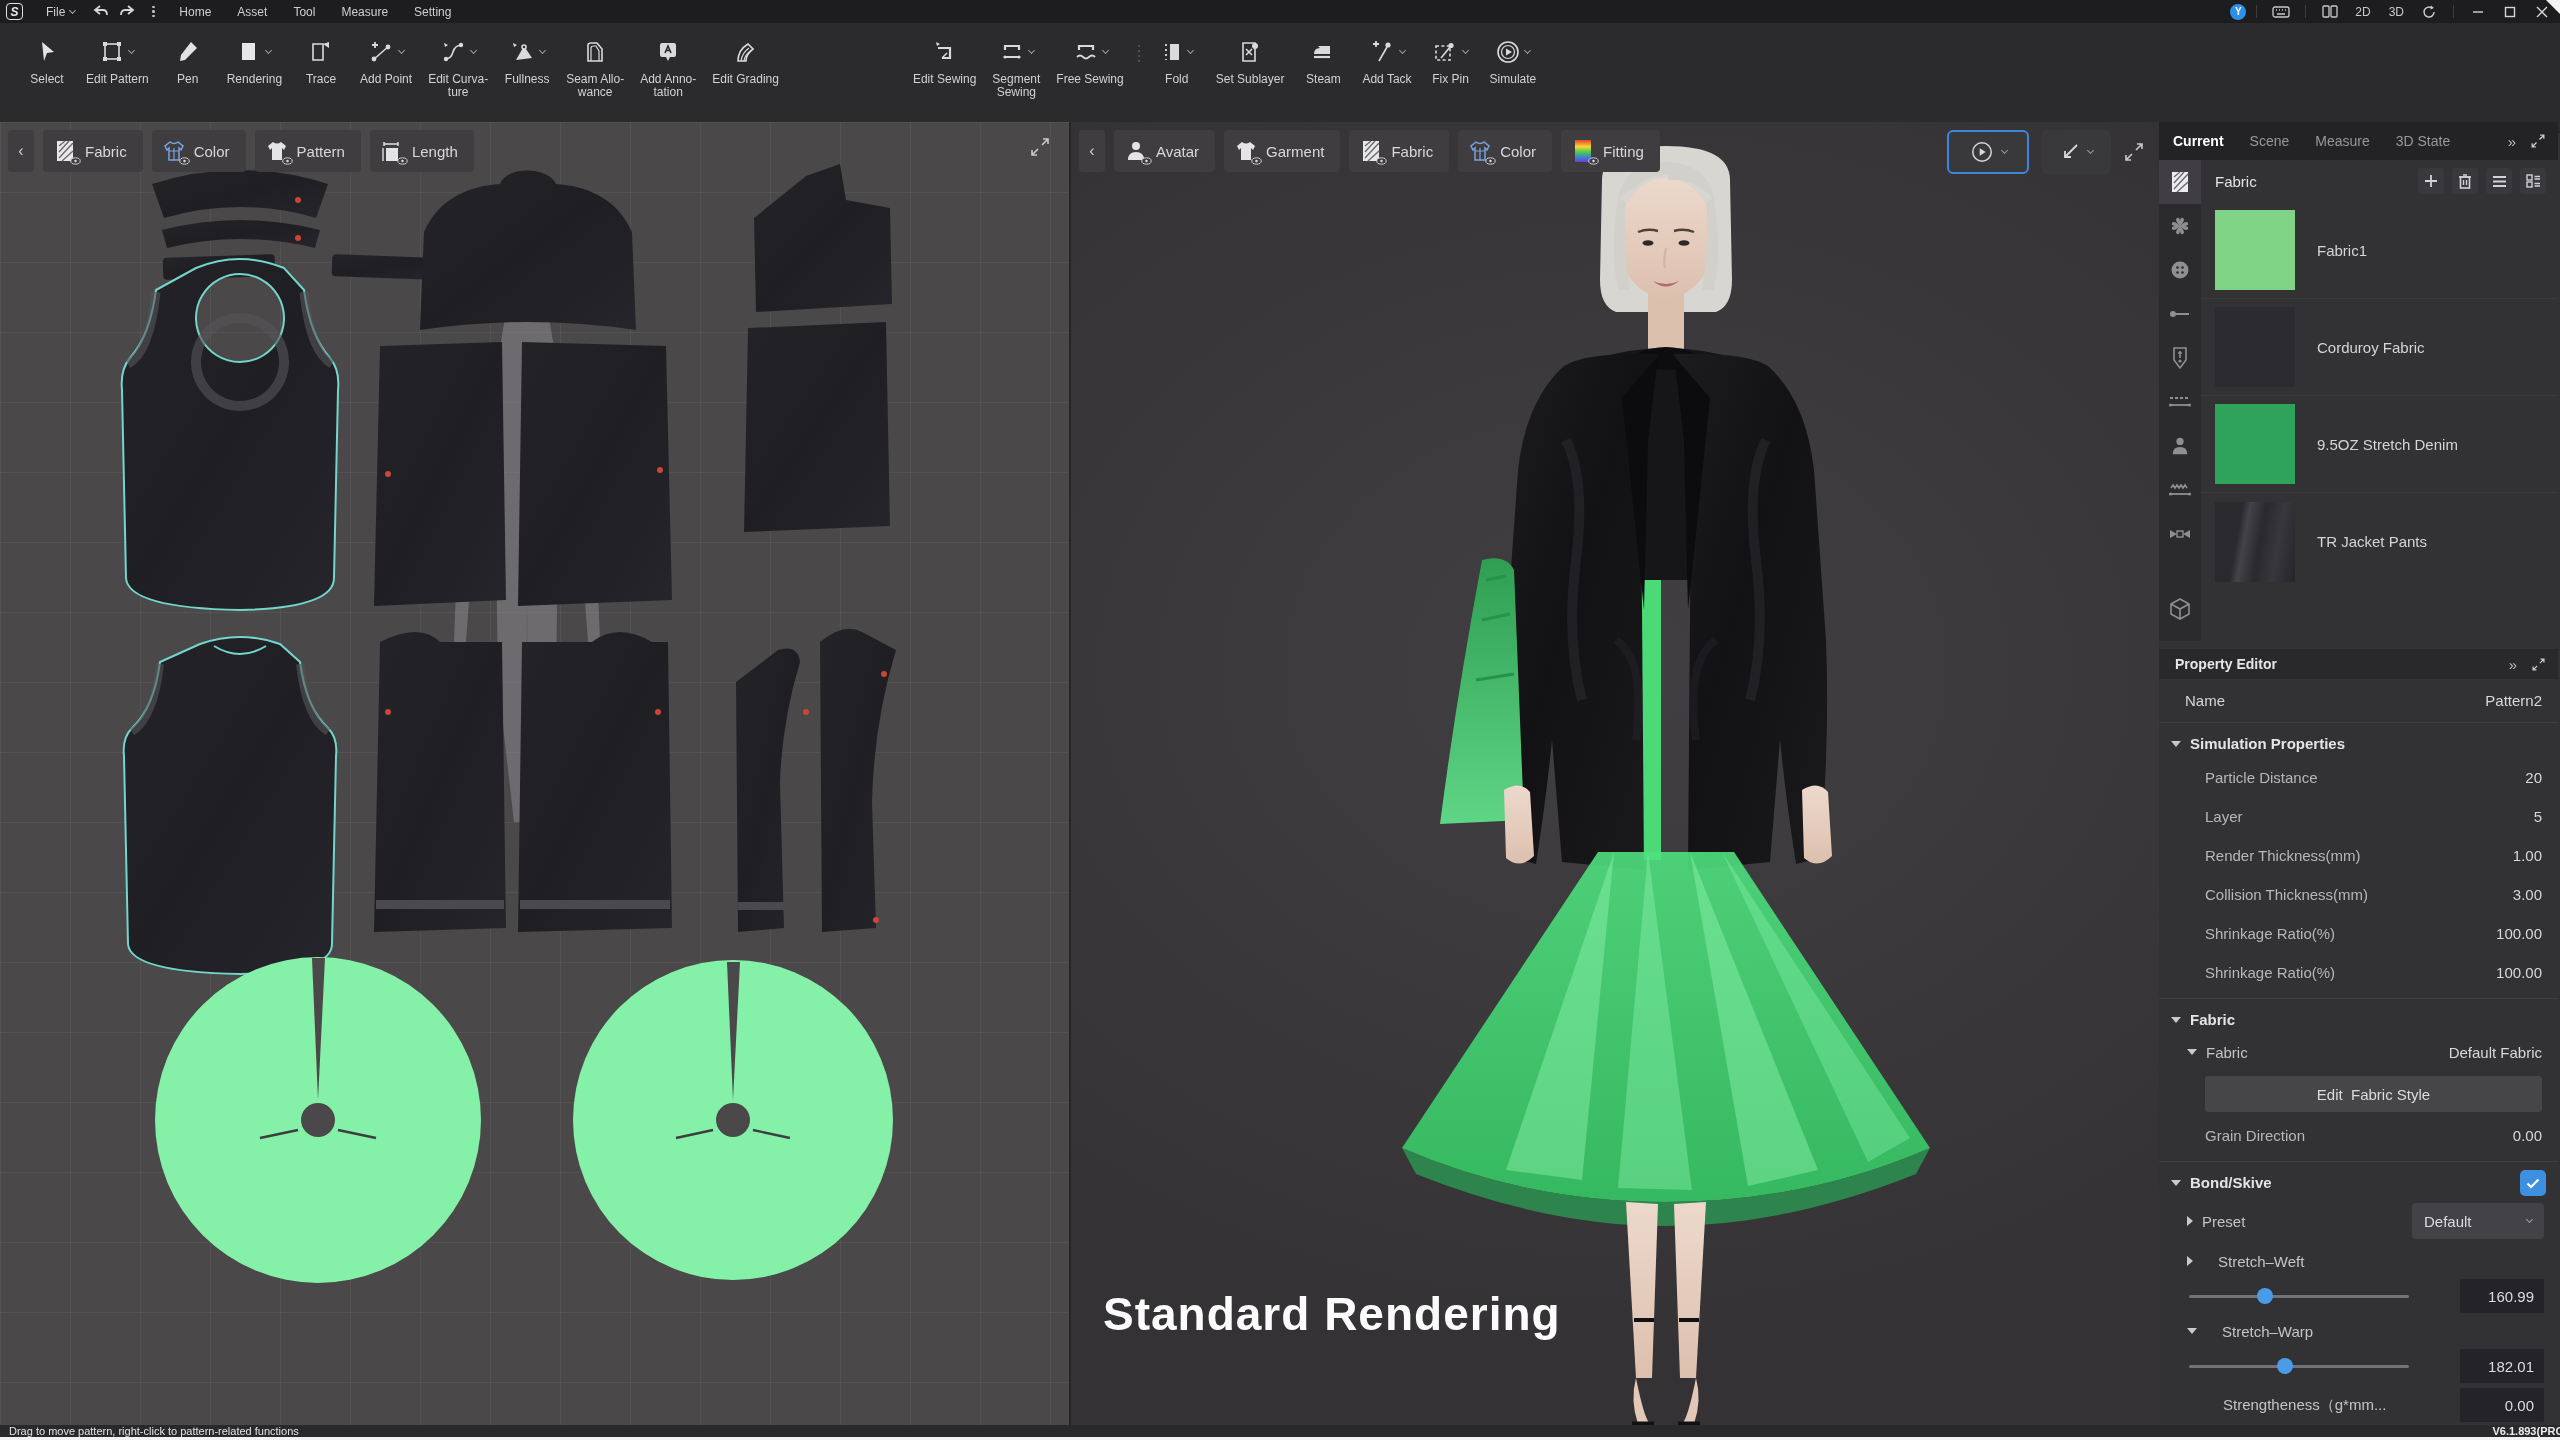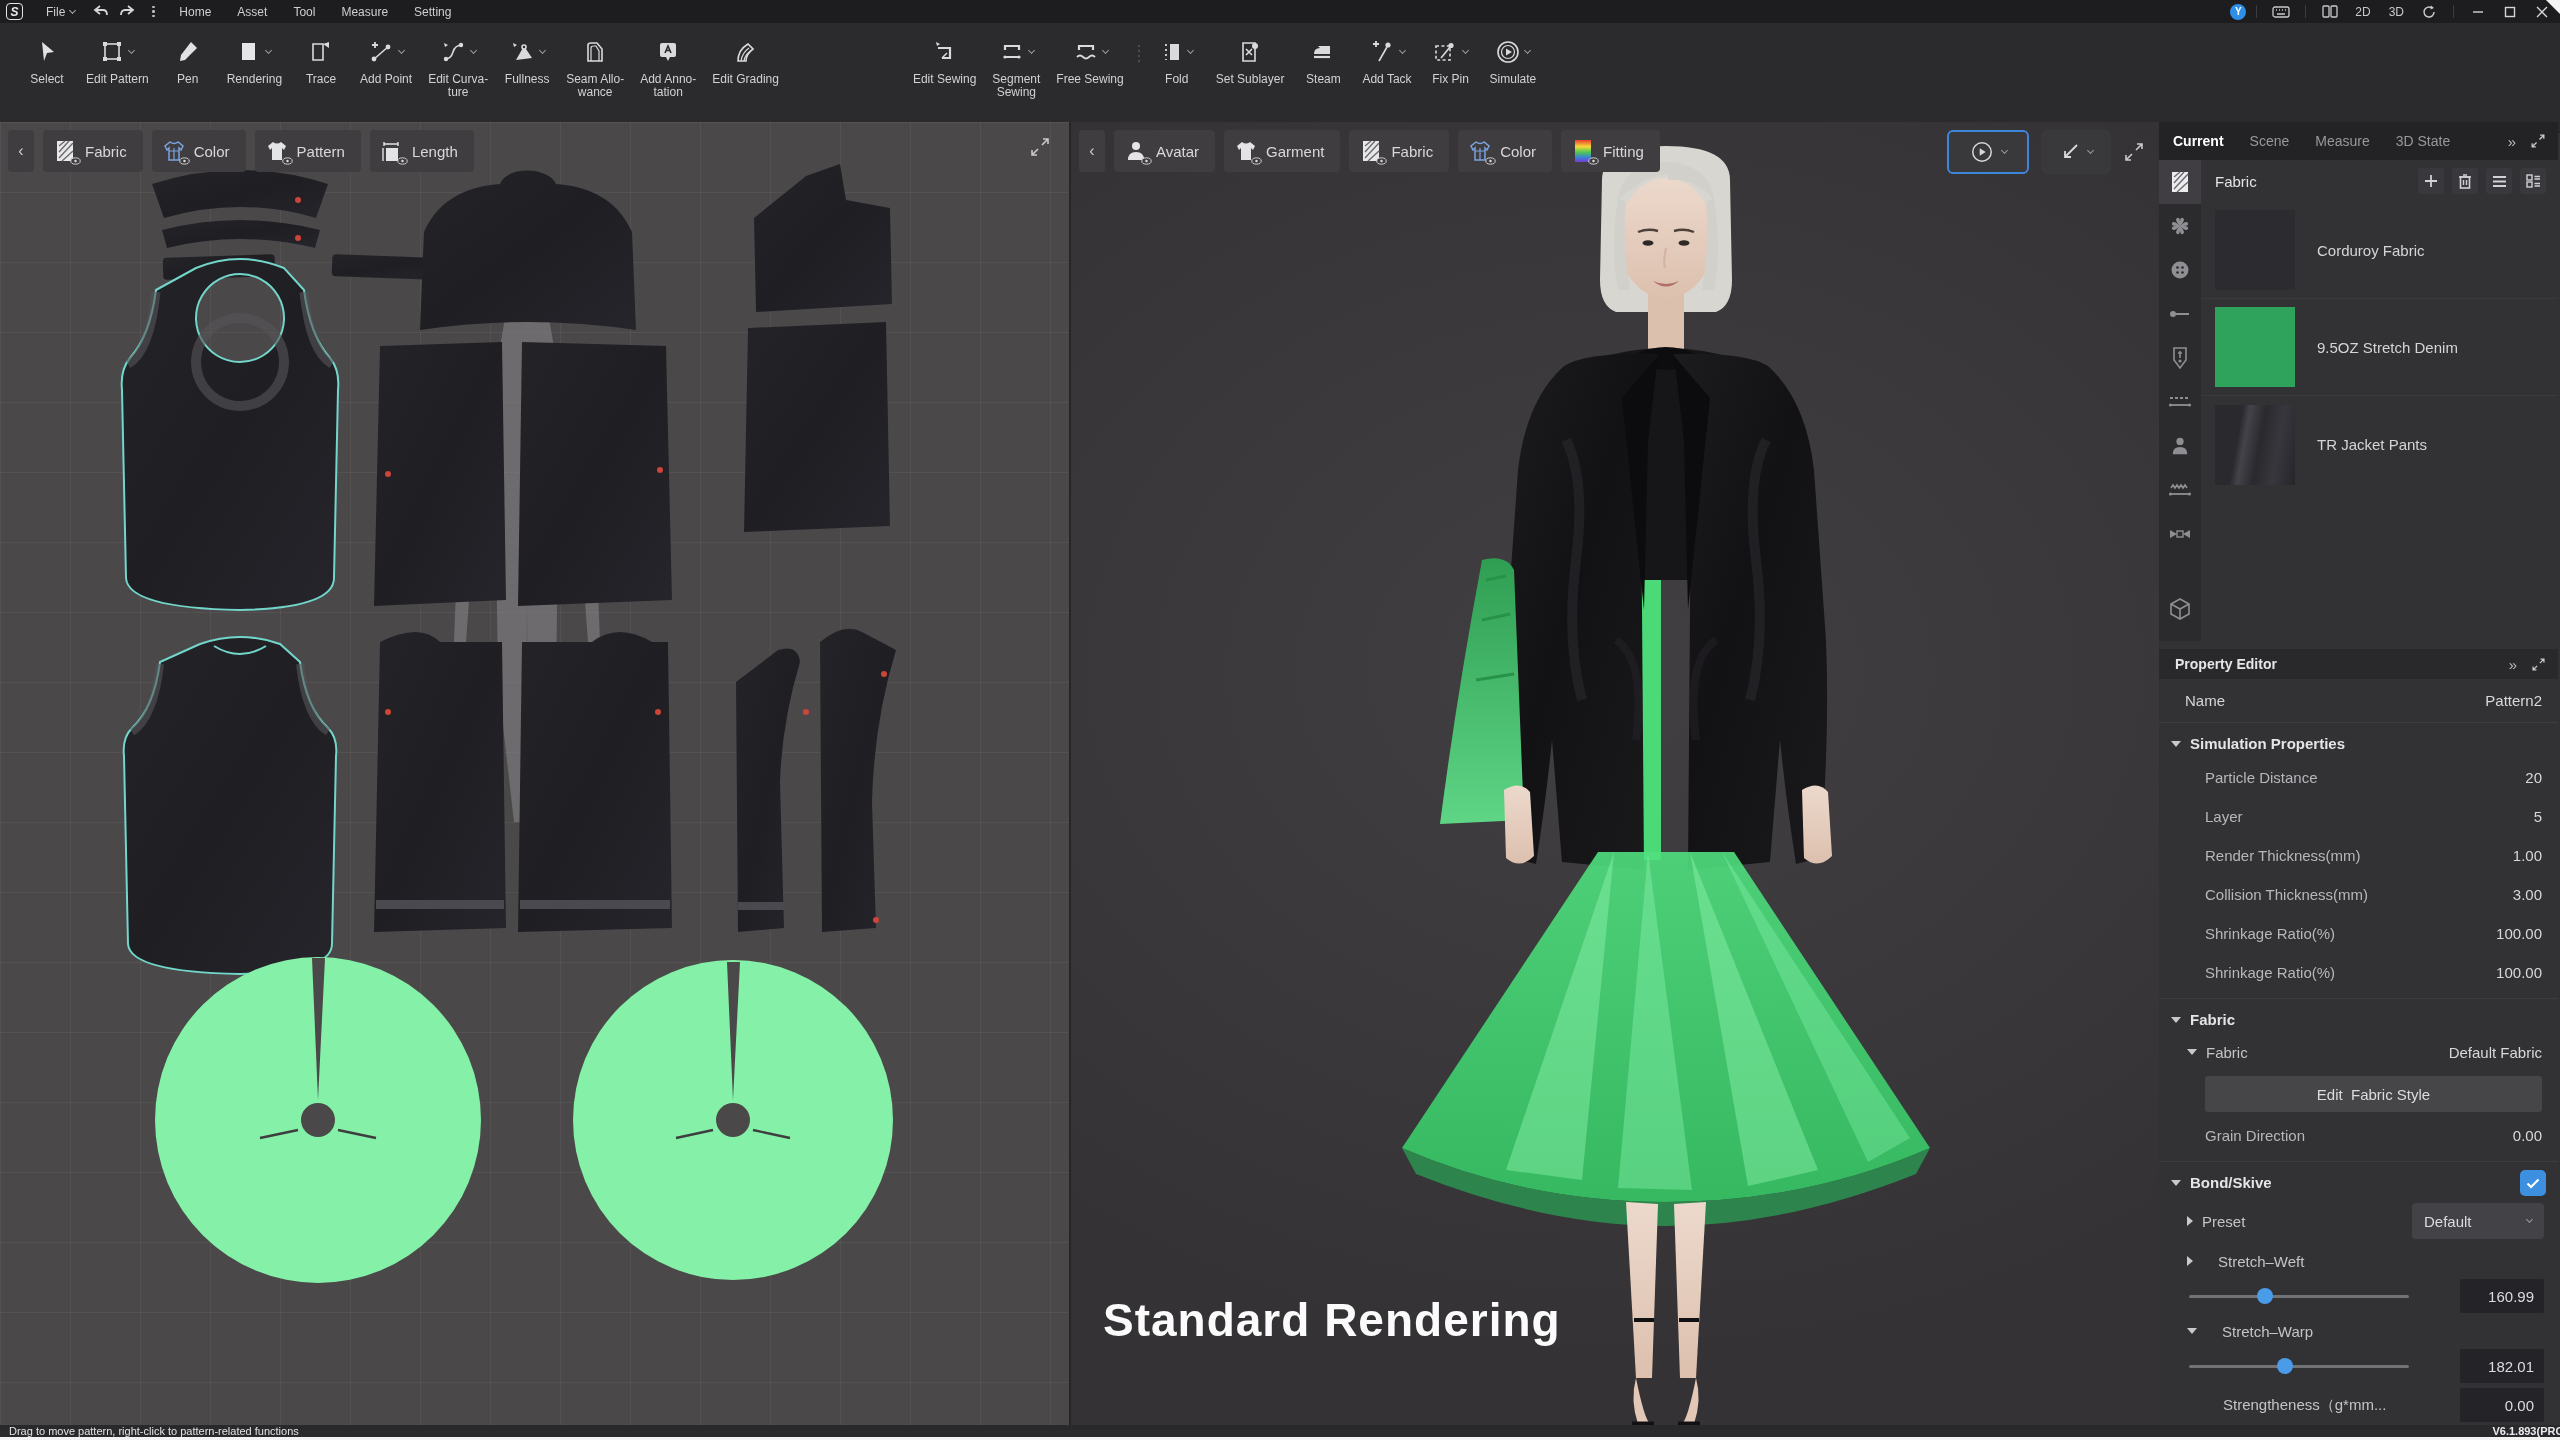--- a/index.html
+++ b/index.html
@@ -62,21 +62,21 @@
   .vtab-ico { position:relative; width:24px; height:26px; display:flex; align-items:center; justify-content:center; }
   .eye { position:absolute; right:-4px; bottom:-1px; width:11px; height:8px; }
   .expand-ico { position:absolute; top:14px; z-index:5; }
 
   
   .sim-controls { position:absolute; right:14px; top:8px; display:flex; align-items:center; gap:12px; z-index:5; }
   .simbtn { width:82px; height:44px; background:#39383b; border:2px solid #3d86d8; border-radius:6px;
     display:flex; align-items:center; justify-content:center; gap:8px; }
   .toolbtn2 { width:70px; height:44px; background:#39383b; border-radius:6px;
     display:flex; align-items:center; justify-content:center; gap:8px; }
-  .overlay-text { position:absolute; left:32px; bottom:78px; font-size:46px; font-weight:600;
+  .overlay-text { position:absolute; left:32px; bottom:84px; font-size:46px; font-weight:600;
     color:#fbfbfc; letter-spacing:1px; z-index:4; }
 
   
   .rp { position:relative; width:399px; height:1303px; background:#323134; display:flex; flex-direction:column; }
   .rp-tabs { height:38px; background:#232225; display:flex; align-items:center; font-size:14px;
     color:#98979b; padding-left:14px; gap:26px; flex:none; }
   .rp-tab.active { color:#ffffff; font-weight:bold; }
   .rp-tabs-icons { margin-left:auto; display:flex; align-items:center; gap:14px; padding-right:12px; color:#b9b8bc; }
   .rp-body { flex:1; display:flex; min-height:0; }
   .iconstrip { width:42px; background:#2b2a2d; display:flex; flex-direction:column; align-items:center;
@@ -899,20 +899,24 @@
                   <svg width="15" height="14" viewBox="0 0 15 14">
                     <rect x="1" y="1" width="5" height="5" fill="none" stroke="#d2d1d5" stroke-width="1.4"></rect>
                     <rect x="1" y="8" width="5" height="5" fill="none" stroke="#d2d1d5" stroke-width="1.4"></rect>
                     <path d="M8.5 2.5 H14 M8.5 5 H14 M8.5 9.5 H14 M8.5 12 H14" stroke="#d2d1d5" stroke-width="1.4"></path>
                   </svg>
                 </span>
             </span>
           </div>
 
           <div class="fabric-row">
+            <span class="swatch" style="background: rgb(126, 211, 133);"></span>
+            <span class="fabric-name">Fabric1</span>
+          </div>
+          <div class="fabric-row">
             <span class="swatch" style="background: rgb(44, 43, 47);"></span>
             <span class="fabric-name">Corduroy Fabric</span>
           </div>
           <div class="fabric-row">
             <span class="swatch" style="background: rgb(47, 163, 92);"></span>
             <span class="fabric-name">9.5OZ Stretch Denim</span>
           </div>
           <div class="fabric-row" style="border-bottom:none;">
             <span class="swatch" style="background: linear-gradient(100deg, rgb(42, 41, 45) 30%, rgb(68, 67, 74) 38%, rgb(42, 41, 45) 55%, rgb(56, 55, 61) 75%, rgb(38, 37, 42) 100%);"></span>
             <span class="fabric-name">TR Jacket Pants</span>

